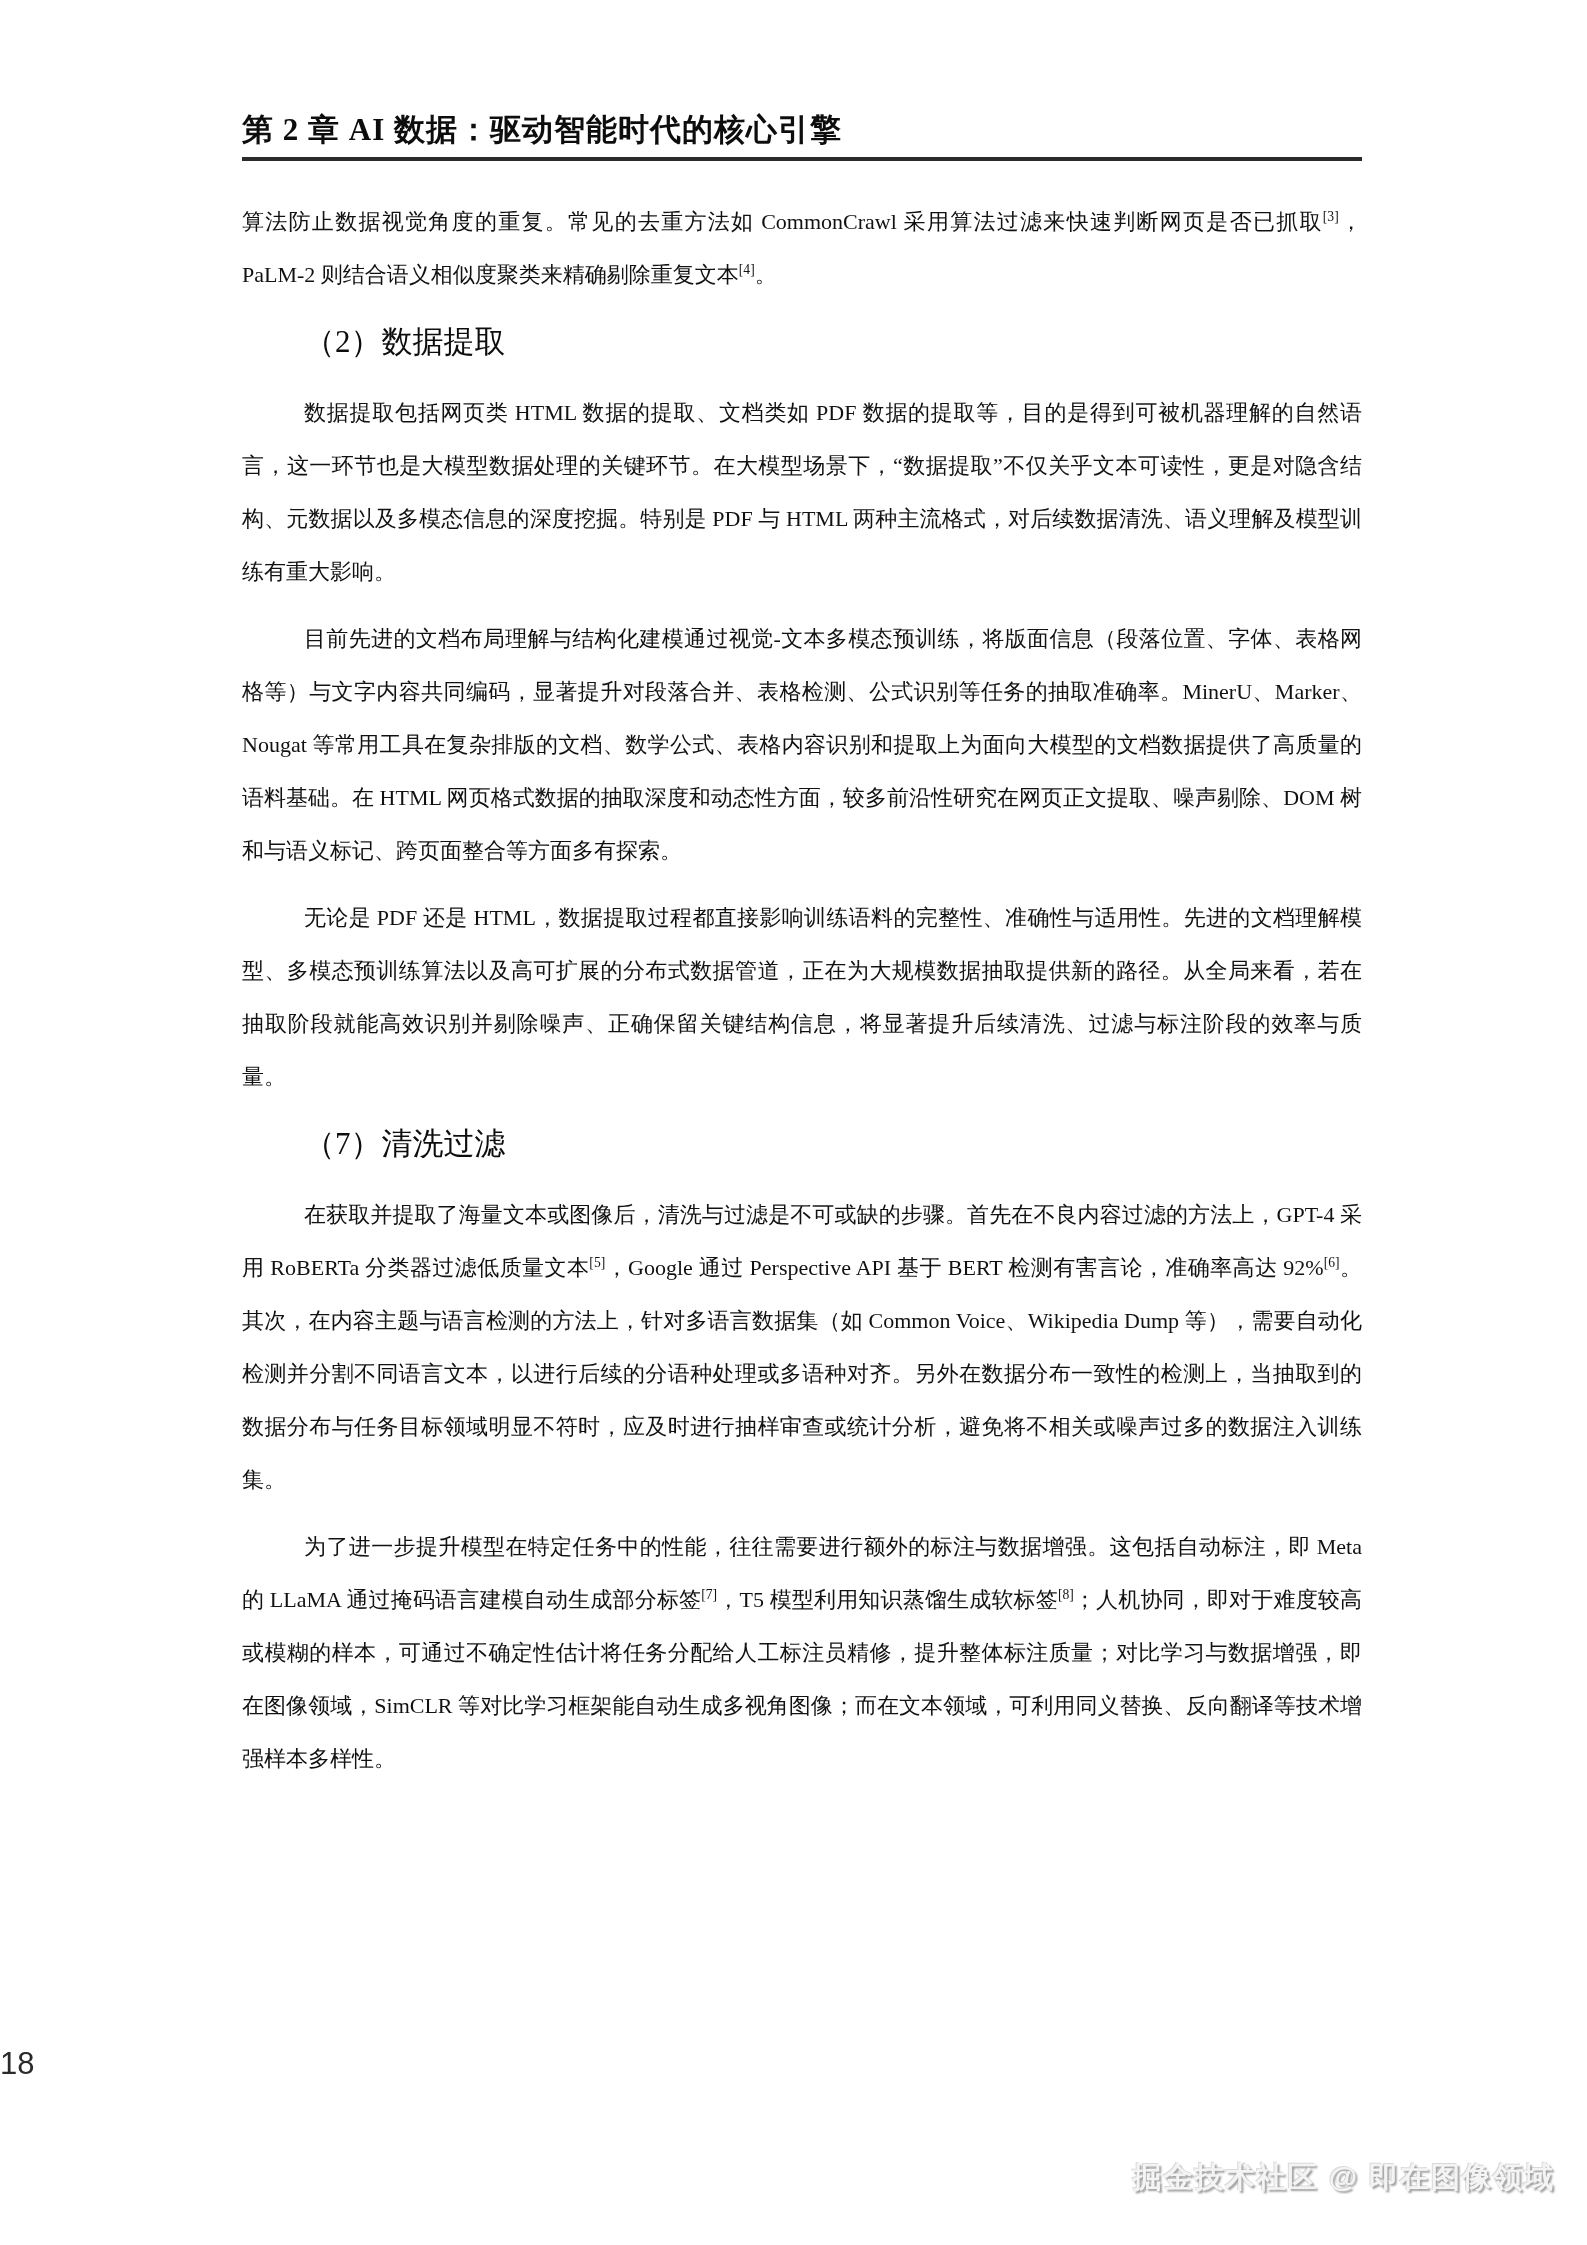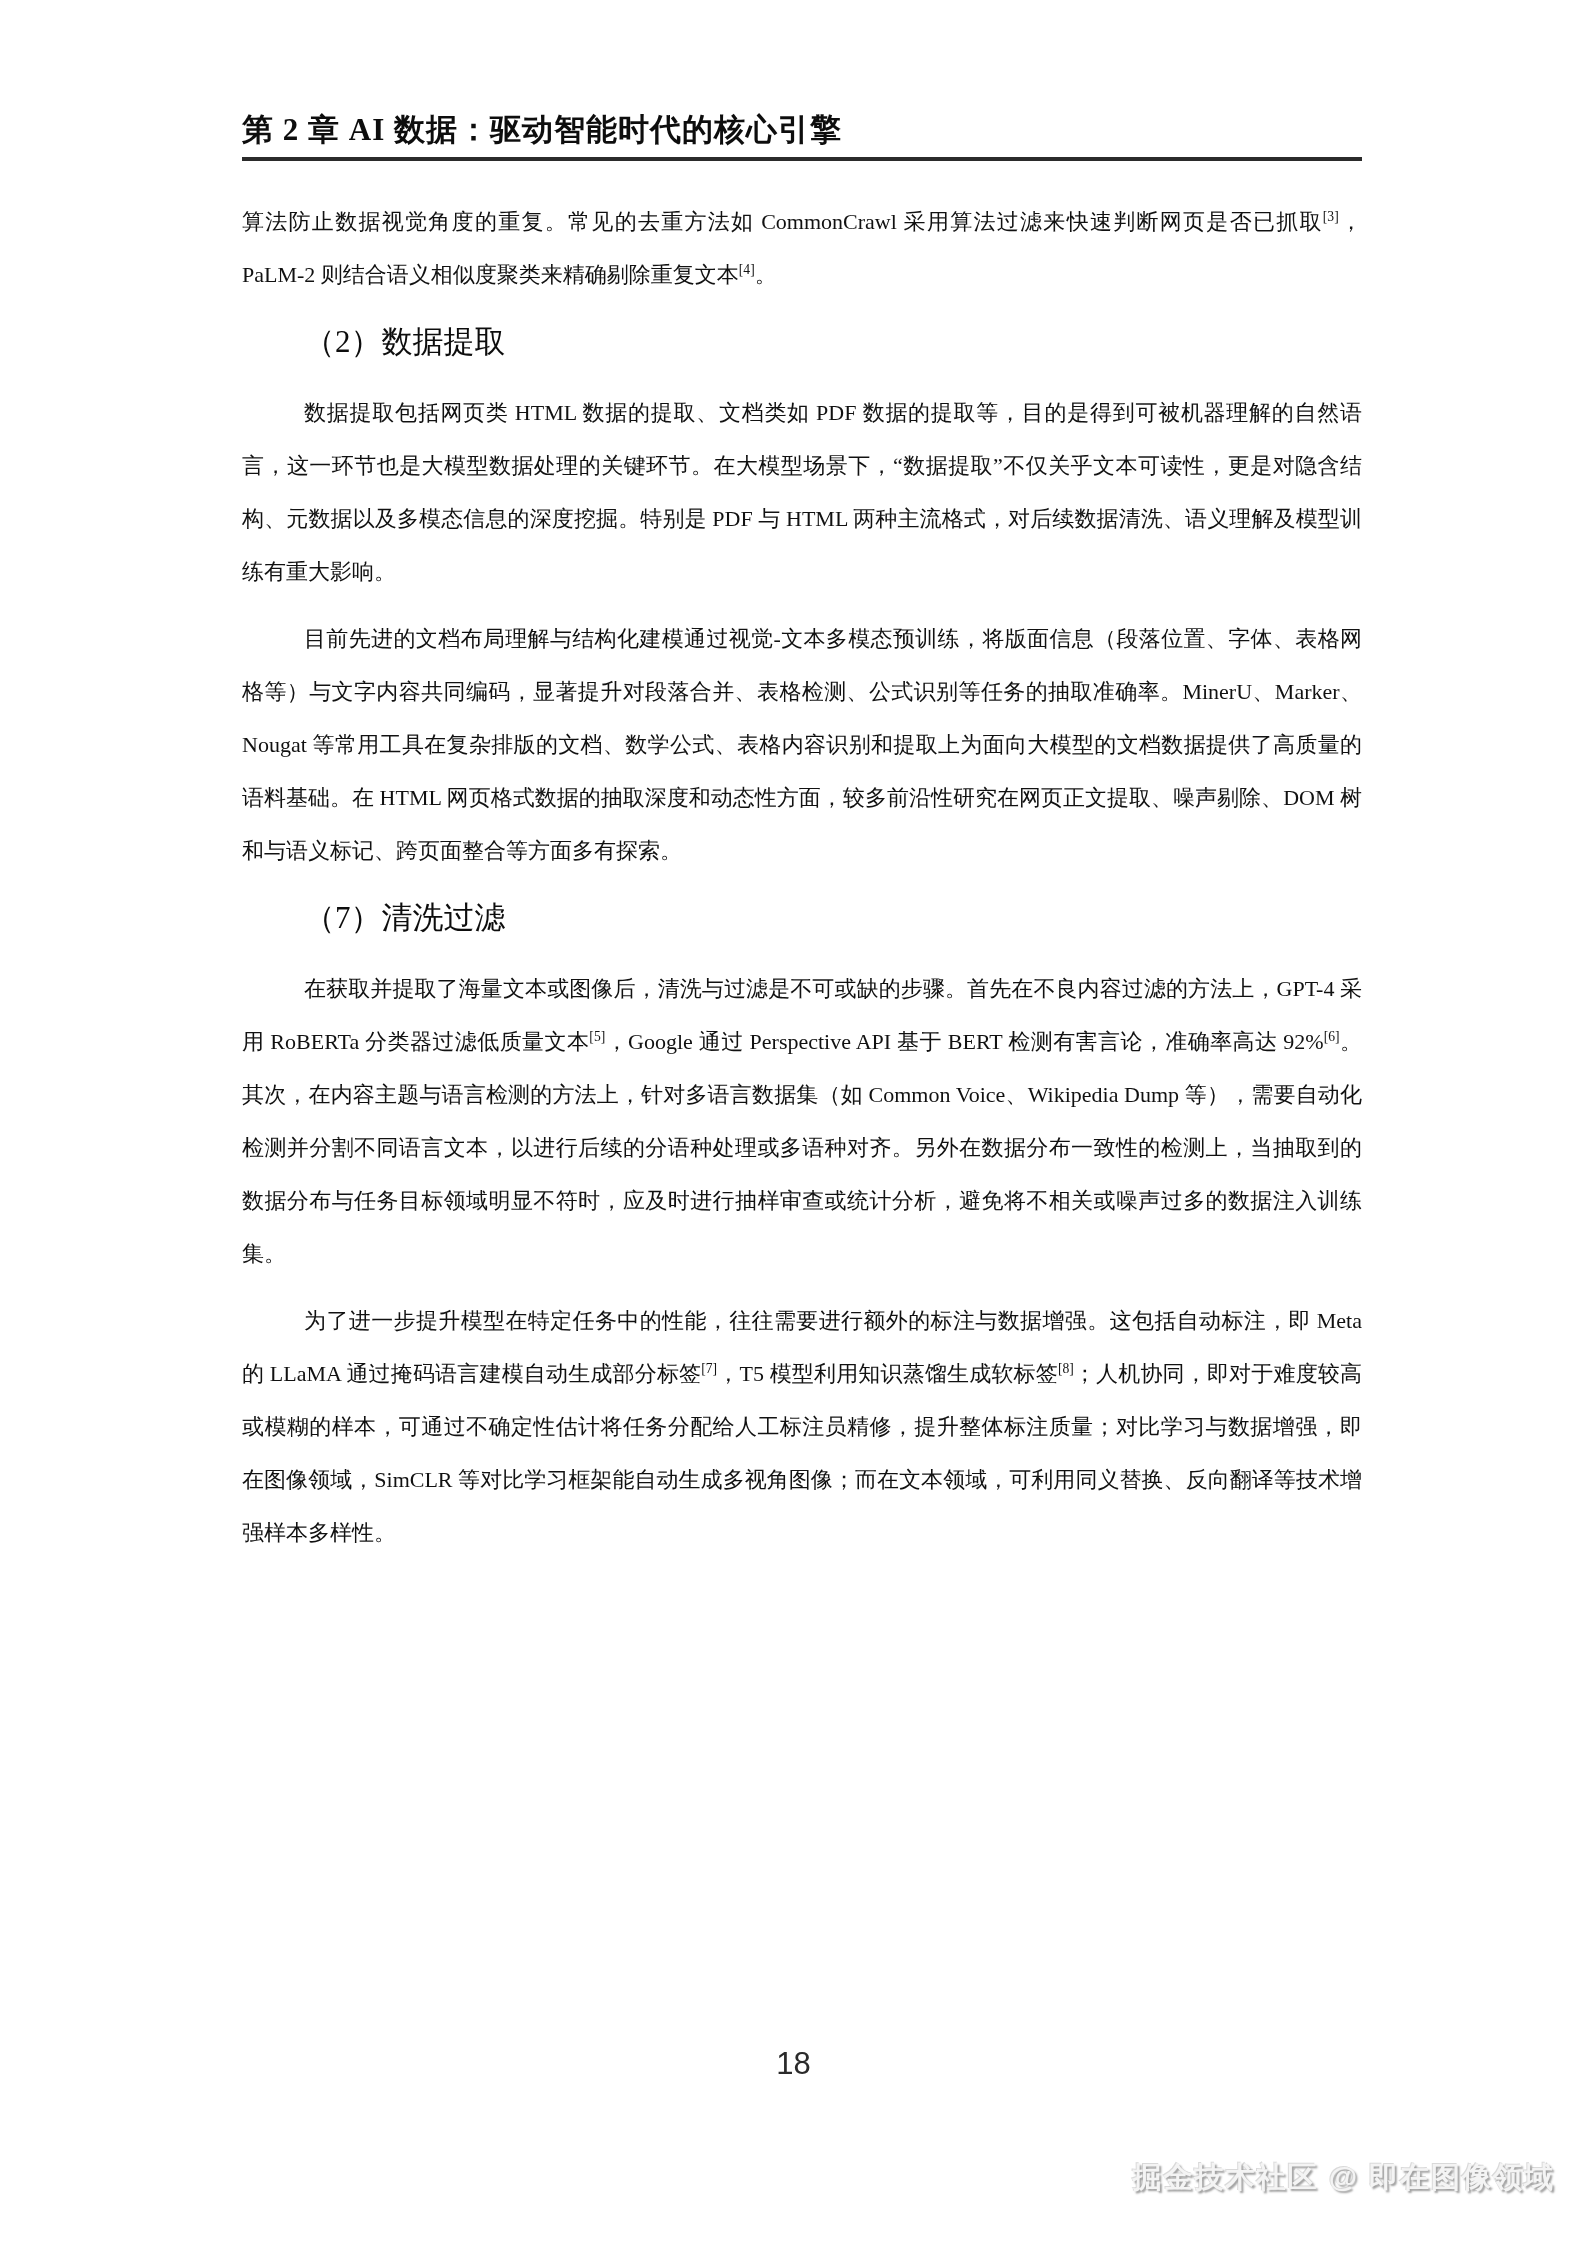--- a/index.html
+++ b/index.html
@@ -63,21 +63,21 @@
     font-size: 0.62em;
     line-height: 0;
     vertical-align: super;
   }
   
   .page-number {
     position: absolute;
     top: 2044px;
     left: 0;
     width: 100%;
-    text-align: center;
+    text-align: left;
     font-family: "Liberation Sans", "DejaVu Sans", sans-serif;
     font-size: 31px;
     line-height: 40px;
     color: #2a2a2a;
   }
   .watermark {
     position: absolute;
     top: 2158px;
     right: 32px;
     font-family: "Liberation Sans", "DejaVu Sans", sans-serif;
@@ -97,20 +97,21 @@
   <header class="text-col">
     <div class="chapter-title">第 2 章  AI 数据：驱动智能时代的核心引擎</div>
     <div class="header-rule"></div>
   </header>
 
   <main id="doc-body" class="text-col doc-main">
       <p class="doc-para">算法防止数据视觉角度的重复。常见的去重方法如 CommonCrawl 采用算法过滤来快速判断网页是否已抓取<sup class="cite">[3]</sup>，PaLM-2 则结合语义相似度聚类来精确剔除重复文本<sup class="cite">[4]</sup>。</p>
       <h3 class="doc-heading">（2）数据提取</h3>
       <p class="doc-para indent">数据提取包括网页类 HTML 数据的提取、文档类如 PDF 数据的提取等，目的是得到可被机器理解的自然语言，这一环节也是大模型数据处理的关键环节。在大模型场景下，“数据提取”不仅关乎文本可读性，更是对隐含结构、元数据以及多模态信息的深度挖掘。特别是 PDF 与 HTML 两种主流格式，对后续数据清洗、语义理解及模型训练有重大影响。</p>
       <p class="doc-para indent">目前先进的文档布局理解与结构化建模通过视觉-文本多模态预训练，将版面信息（段落位置、字体、表格网格等）与文字内容共同编码，显著提升对段落合并、表格检测、公式识别等任务的抽取准确率。MinerU、Marker、Nougat 等常用工具在复杂排版的文档、数学公式、表格内容识别和提取上为面向大模型的文档数据提供了高质量的语料基础。在 HTML 网页格式数据的抽取深度和动态性方面，较多前沿性研究在网页正文提取、噪声剔除、DOM 树和与语义标记、跨页面整合等方面多有探索。</p>
+      <p class="doc-para indent">无论是 PDF 还是 HTML，数据提取过程都直接影响训练语料的完整性、准确性与适用性。先进的文档理解模型、多模态预训练算法以及高可扩展的分布式数据管道，正在为大规模数据抽取提供新的路径。从全局来看，若在抽取阶段就能高效识别并剔除噪声、正确保留关键结构信息，将显著提升后续清洗、过滤与标注阶段的效率与质量。</p>
       <h3 class="doc-heading">（7）清洗过滤</h3>
       <p class="doc-para indent">在获取并提取了海量文本或图像后，清洗与过滤是不可或缺的步骤。首先在不良内容过滤的方法上，GPT-4 采用 RoBERTa 分类器过滤低质量文本<sup class="cite">[5]</sup>，Google 通过 Perspective API 基于 BERT 检测有害言论，准确率高达 92%<sup class="cite">[6]</sup>。 其次，在内容主题与语言检测的方法上，针对多语言数据集（如 Common Voice、Wikipedia Dump 等），需要自动化检测并分割不同语言文本，以进行后续的分语种处理或多语种对齐。另外在数据分布一致性的检测上，当抽取到的数据分布与任务目标领域明显不符时，应及时进行抽样审查或统计分析，避免将不相关或噪声过多的数据注入训练集。</p>
       <p class="doc-para indent">为了进一步提升模型在特定任务中的性能，往往需要进行额外的标注与数据增强。这包括自动标注，即 Meta 的 LLaMA 通过掩码语言建模自动生成部分标签<sup class="cite">[7]</sup>，T5 模型利用知识蒸馏生成软标签<sup class="cite">[8]</sup>；人机协同，即对于难度较高或模糊的样本，可通过不确定性估计将任务分配给人工标注员精修，提升整体标注质量；对比学习与数据增强，即在图像领域，SimCLR 等对比学习框架能自动生成多视角图像；而在文本领域，可利用同义替换、反向翻译等技术增强样本多样性。</p>
     </main>
 
   <div class="page-number">18</div>
 
   <div class="watermark">掘金技术社区 @ 即在图像领域</div>
 
 </div>

